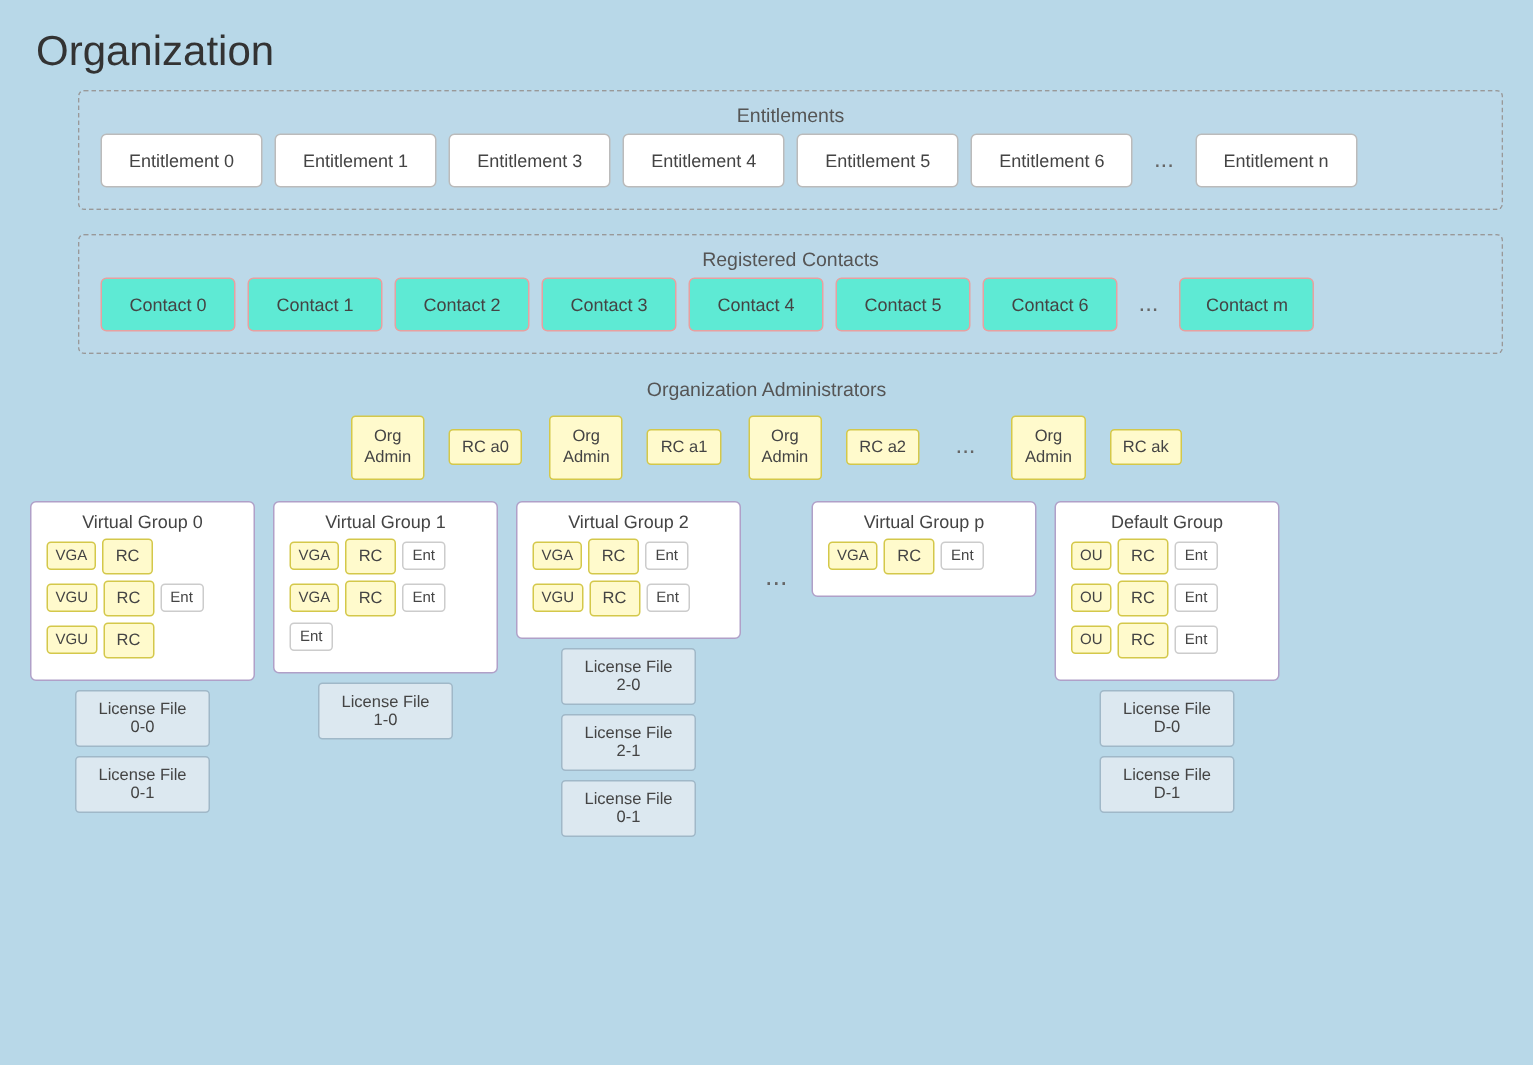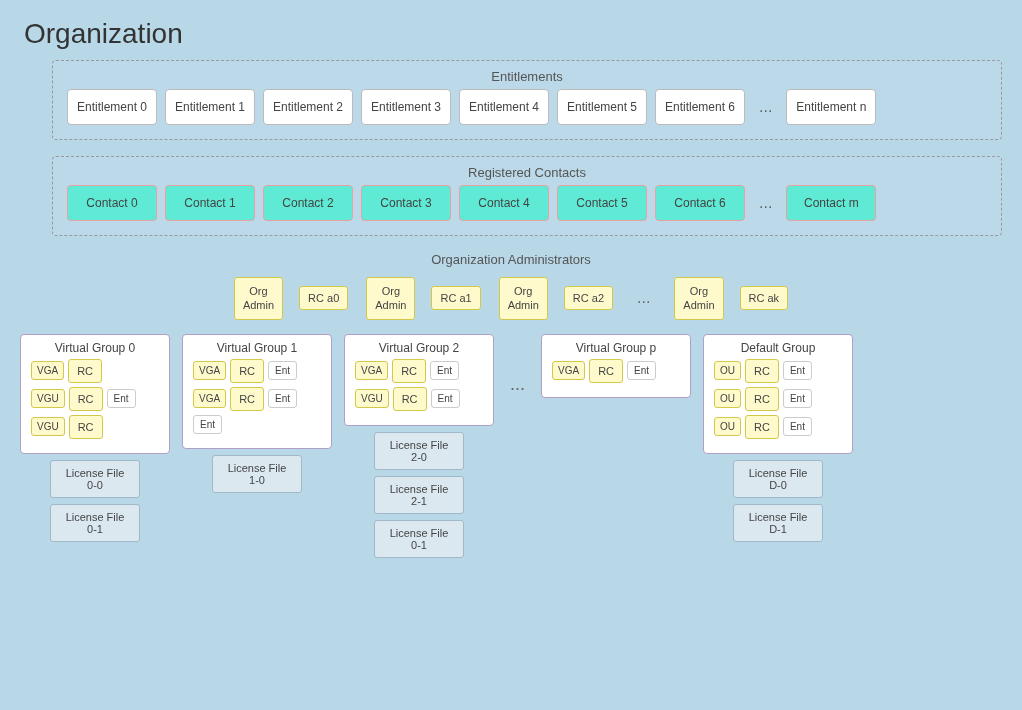--- a/index.html
+++ b/index.html
@@ -49,25 +49,24 @@
       flex-wrap: wrap;
       gap: 8px;
       align-items: center;
     }
 
     
     .entitlement-item {
       background: #fff;
       border: 1px solid #bbb;
       border-radius: 4px;
-      padding: 10px 2px;
+      padding: 10px 18px;
       color: #444;
       font-size: 12px;
       min-width: 90px;
-      text-align: center;
     }
 
     
     .contact-item {
       background: #5eead4;
       border: 1px solid #e8a0a0;
       border-radius: 4px;
       padding: 10px 14px;
       color: #444;
       font-size: 12px;
@@ -214,21 +213,20 @@
 <div>
   <h1 class="page-title">Organization</h1>
 
   <div class="main-content">
 
     <div class="dashed-box">
       <span class="box-label">Entitlements</span>
       <div class="items-row">
         <div class="entitlement-item">Entitlement 0</div>
         <div class="entitlement-item">Entitlement 1</div>
-        <div class="entitlement-item">Entitlement 2</div>
         <div class="entitlement-item">Entitlement 3</div>
         <div class="entitlement-item">Entitlement 4</div>
         <div class="entitlement-item">Entitlement 5</div>
         <div class="entitlement-item">Entitlement 6</div>
         <span class="ellipsis">...</span>
         <div class="entitlement-item">Entitlement n</div>
       </div>
     </div>
 
     <div class="dashed-box">

